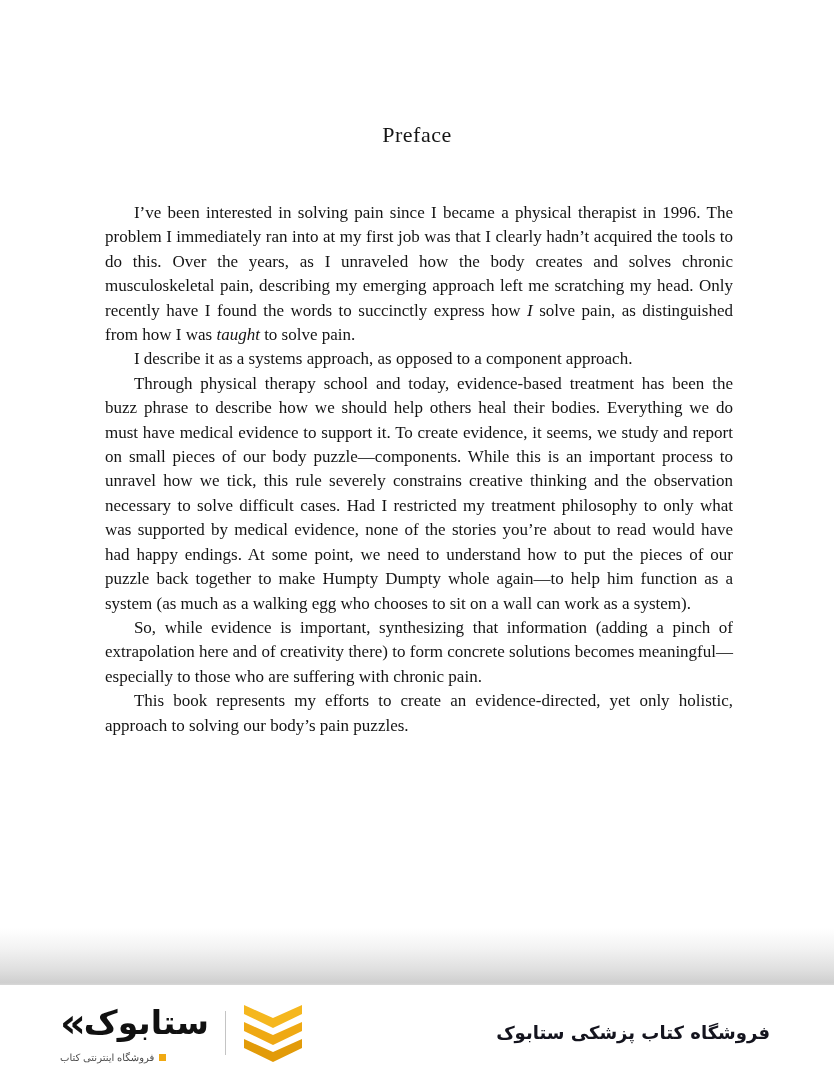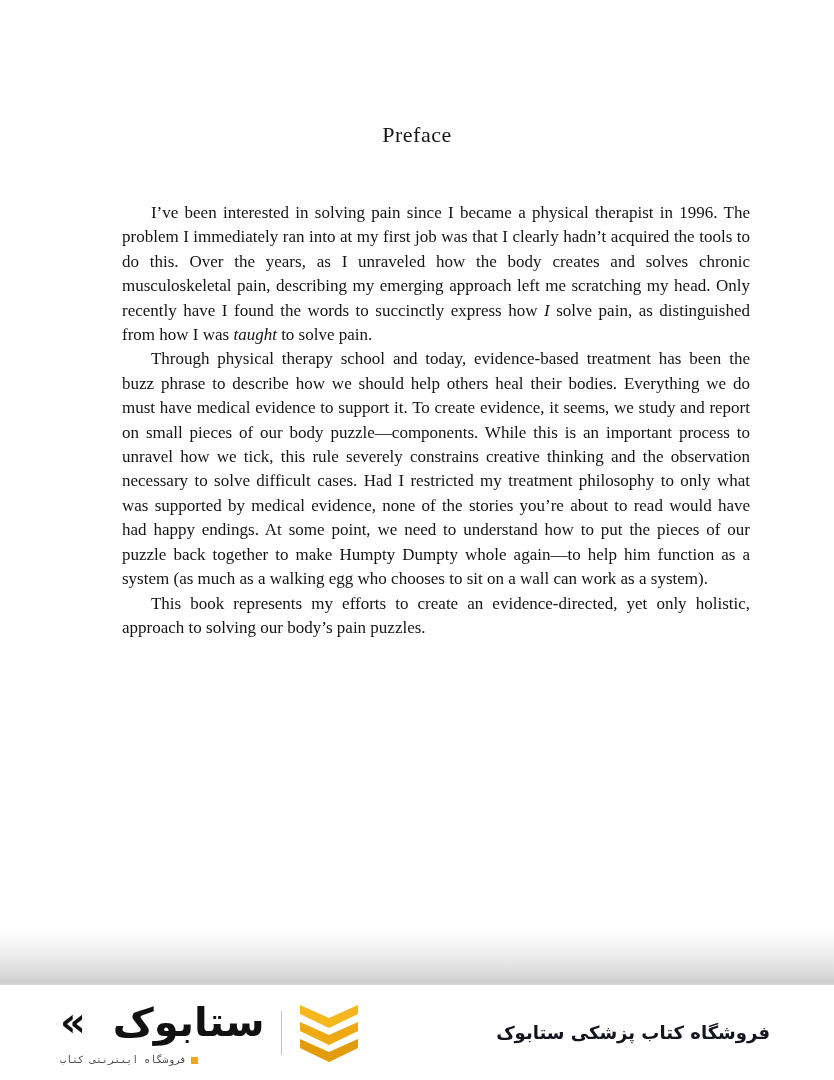--- a/index.html
+++ b/index.html
@@ -21,21 +21,21 @@
     text-align: center;
     font-size: 22px;
     font-weight: 400;
     letter-spacing: 0.5px;
     padding-top: 122px;
     color: #161616;
   }
   .body-text {
     position: absolute;
     top: 201px;
-    left: 122px;
+    left: 105px;
     width: 628px;
     font-size: 17px;
     line-height: 24.4px;
     text-align: justify;
     color: #141414;
   }
   .body-text p {
     text-indent: 1.7em;
   }
   .body-text .it { font-style: italic; }
@@ -75,31 +75,30 @@
     font-weight: 700;
     color: #111111;
   }
   .logo-mark {
     font-size: 40px;
     line-height: 1;
     margin-right: 2px;
     letter-spacing: -4px;
   }
   .logo-fa {
-    font-size: 40px;
+    font-size: 33px;
     line-height: 1.15;
     direction: rtl;
-    margin-left: 29px;
   }
   .logo-subtitle {
     display: flex;
     align-items: center;
     gap: 5px;
     margin-top: 9px;
-    font-family: Liberation Mono, monospace;
+    font-family: Liberation Sans, sans-serif;
     font-size: 10px;
     color: #4a4a4a;
     direction: rtl;
   }
   .logo-square {
     width: 7px;
     height: 7px;
     display: inline-block;
   }
   .logo-divider {
@@ -134,21 +133,23 @@
 </style>
 </head>
 <body>
 
 <div class="page">
 
   <h1 class="page-title">Preface</h1>
 
   <div class="body-text">
       <p><span>I’ve been interested in solving pain since I became a physical therapist in 1996. The problem I immediately ran into at my first job was that I clearly hadn’t acquired the tools to do this. Over the years, as I unraveled how the body creates and solves chronic musculoskeletal pain, describing my emerging approach left me scratching my head. Only recently have I found the words to succinctly express how </span><span class="it">I</span><span> solve pain, as distinguished from how I was </span><span class="it">taught</span><span> to solve pain.</span></p>
+      <p><span>I describe it as a systems approach, as opposed to a component approach.</span></p>
       <p><span>Through physical therapy school and today, evidence-based treatment has been the buzz phrase to describe how we should help others heal their bodies. Everything we do must have medical evidence to support it. To create evidence, it seems, we study and report on small pieces of our body puzzle—components. While this is an important process to unravel how we tick, this rule severely constrains creative thinking and the observation necessary to solve difficult cases. Had I restricted my treatment philosophy to only what was supported by medical evidence, none of the stories you’re about to read would have had happy endings. At some point, we need to understand how to put the pieces of our puzzle back together to make Humpty Dumpty whole again—to help him function as a system (as much as a walking egg who chooses to sit on a wall can work as a system).</span></p>
+      <p><span>So, while evidence is important, synthesizing that information (adding a pinch of extrapolation here and of creativity there) to form concrete solutions becomes meaningful—especially to those who are suffering with chronic pain.</span></p>
       <p><span>This book represents my efforts to create an evidence-directed, yet only holistic, approach to solving our body’s pain puzzles.</span></p>
     </div>
 
   <div class="scan-shadow"></div>
 
   <div class="footer">
 
     <div class="footer-logo">
       <div class="logo-text-block">
         <div class="logo-main">

